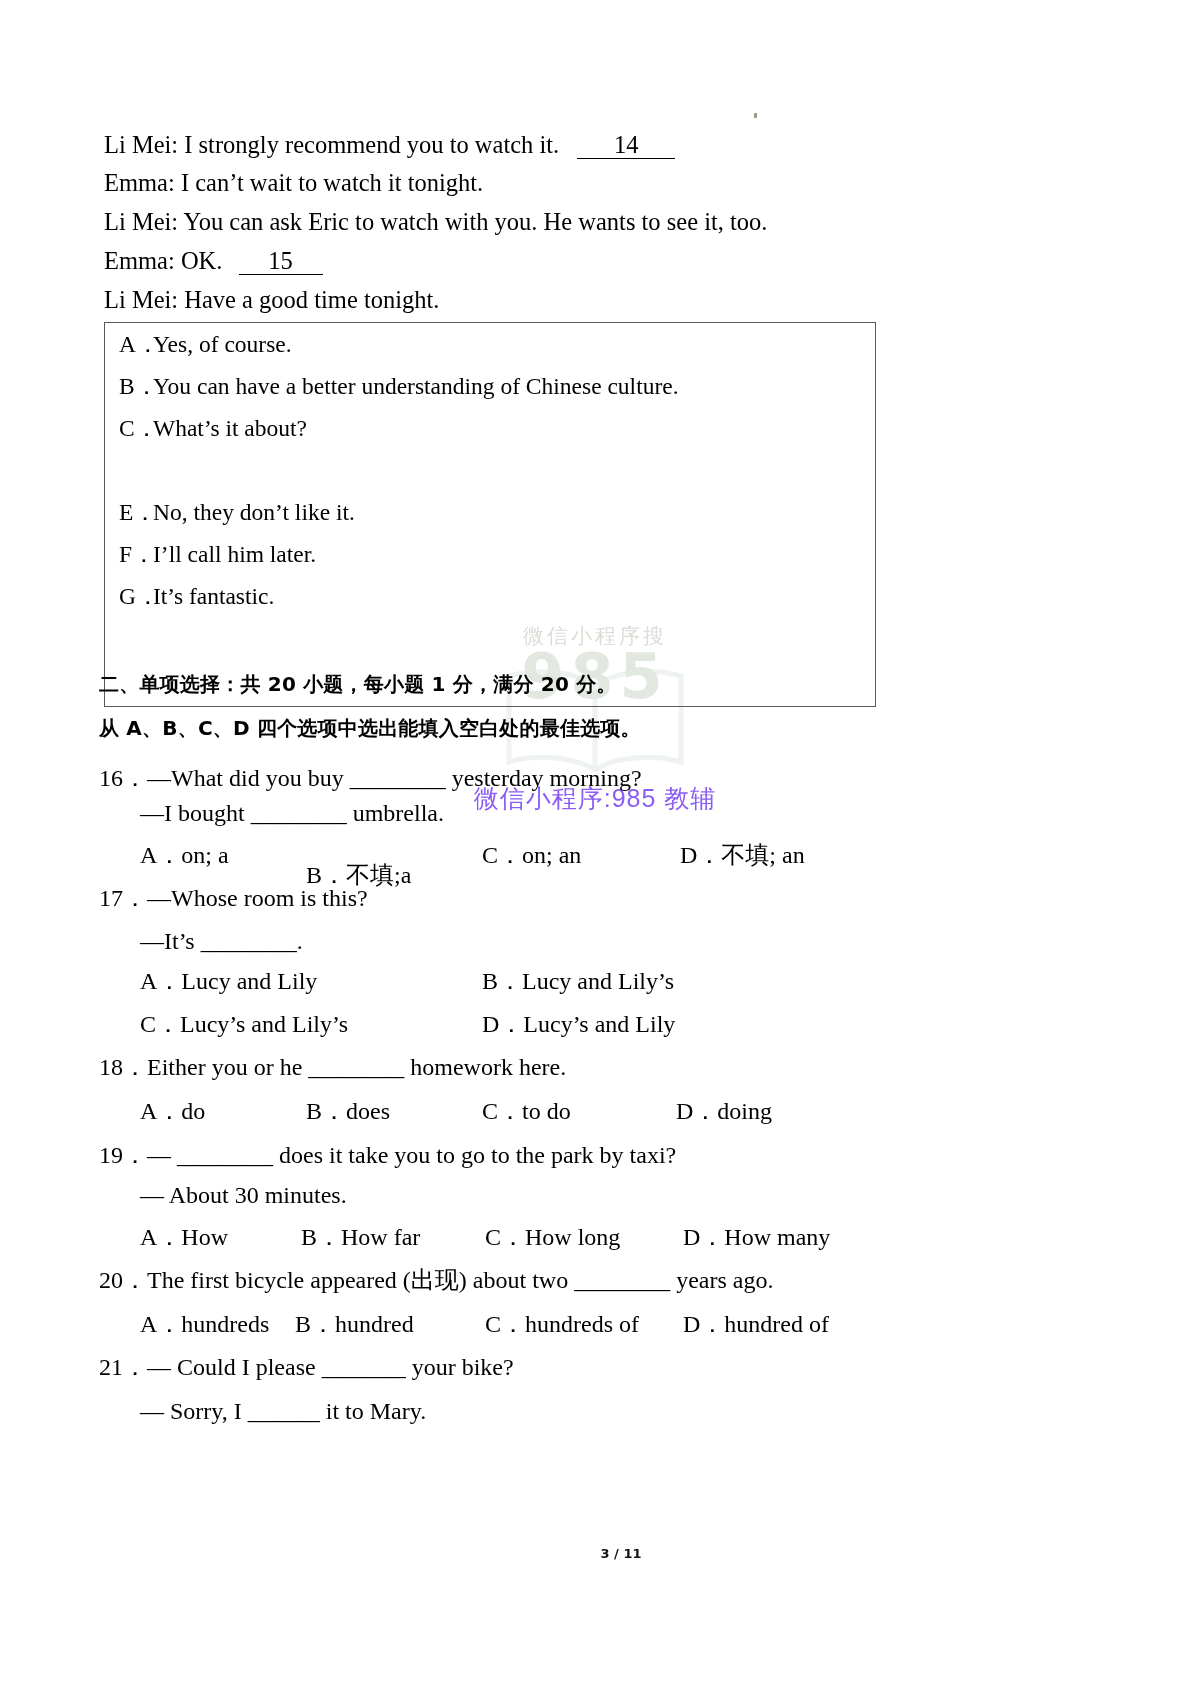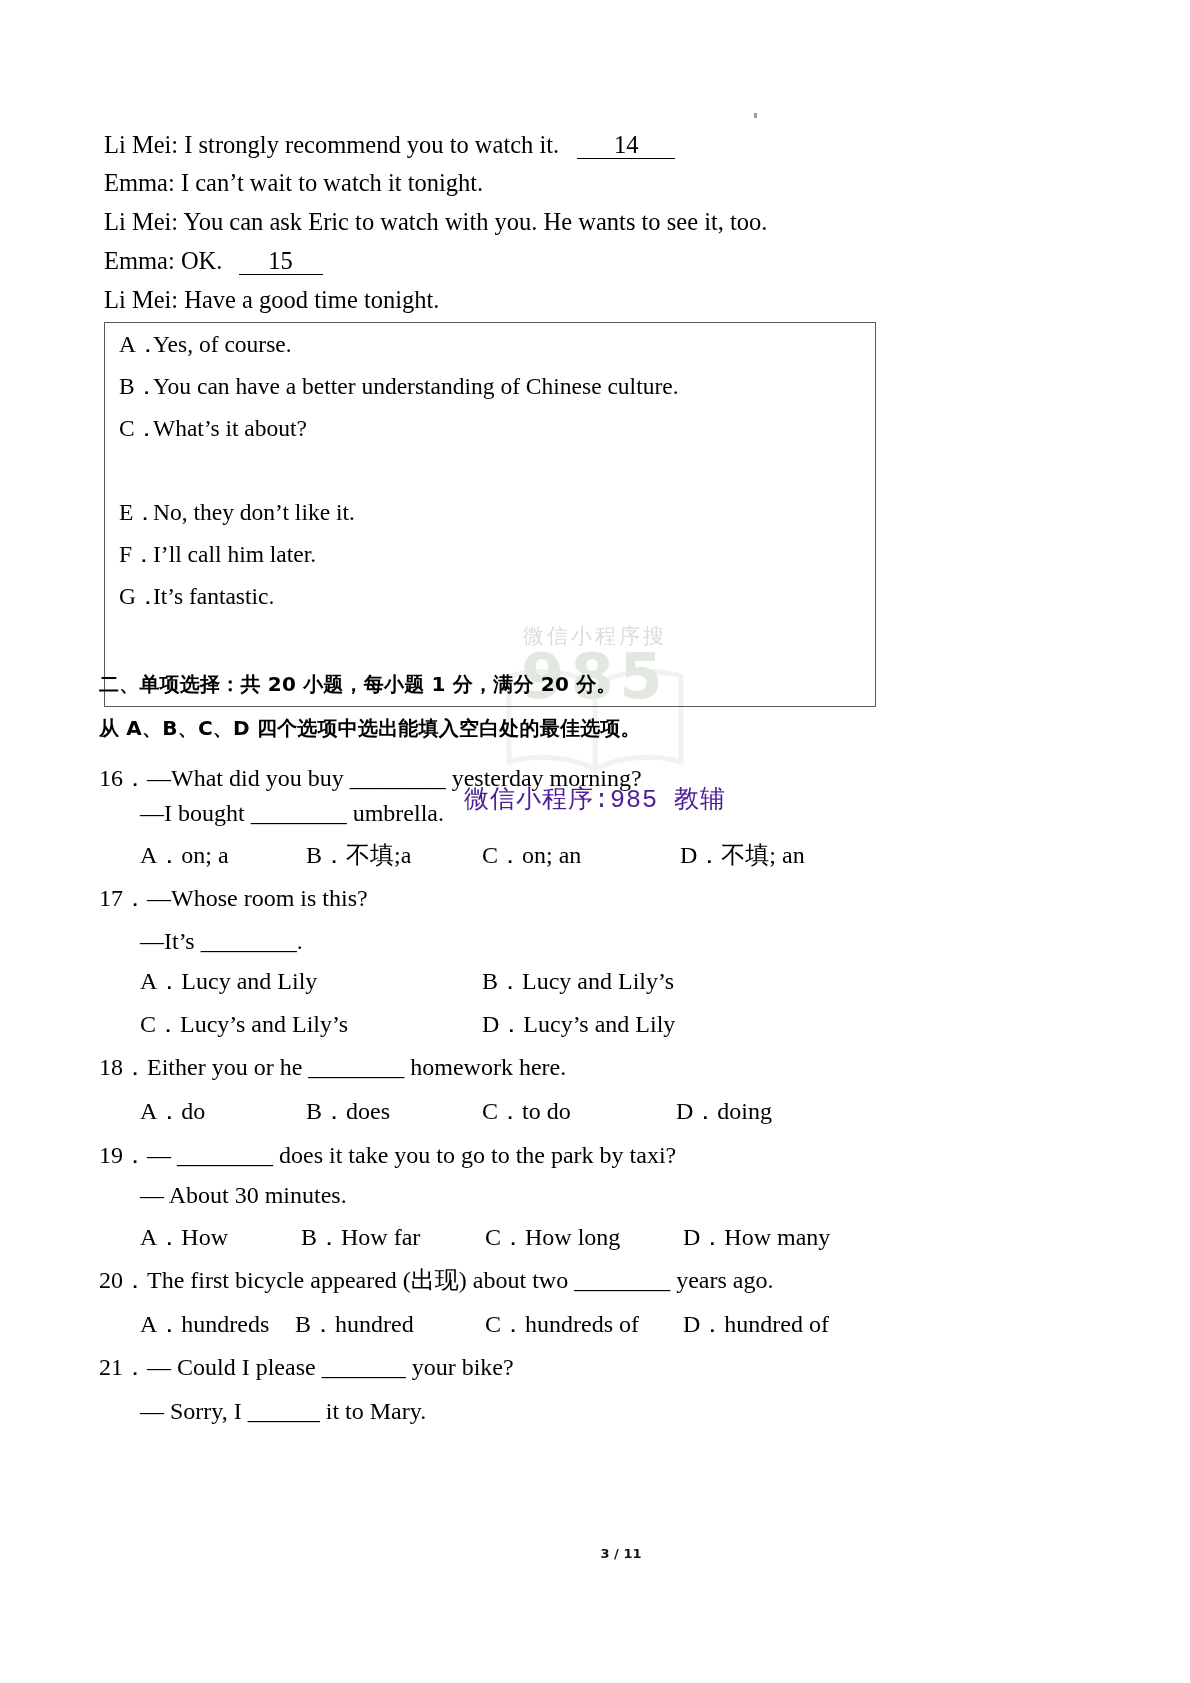--- a/index.html
+++ b/index.html
@@ -63,23 +63,23 @@
     width: 200px;
     height: 120px;
     opacity: .55;
   }
   .wm-bottom {
     position: absolute;
     top: 182px;
     left: 50%;
     transform: translateX(-50%);
     white-space: nowrap;
-    font-family: Liberation Mono, monospace;
+    font-family: Liberation Sans, sans-serif;
     font-size: 25px;
-    color: #4c1d95;
+    color: #8b5cf6;
     letter-spacing: 1px;
   }
 
   
   .top-dot {
     position: absolute;
     left: 754px;
     top: 113px;
     width: 3px;
     height: 5px;
@@ -246,21 +246,21 @@
 
     <div class="sect" style="left:99px; top:671px;">二、单项选择：共 20 小题，每小题 1 分，满分 20 分。</div>
     <div class="sect" style="left:99px; top:715px;">从 A、B、C、D 四个选项中选出能填入空白处的最佳选项。</div>
 
     <div class="q" style="left:99px; top:758px;margin-top:8px;">
       <span class="qnum">16．</span><span>—What did you buy ________ yesterday morning?</span>
     </div>
     <div class="q" style="left:140px; top:801px;">—I bought ________ umbrella.</div>
     <div class="choices" style="left:140px; top:843px; width:740px;">
       <span class="ch" style="left:0px;">A．on; a</span>
-      <span class="ch" style="left:166px;">B．不填;a</span>
+      <span class="ch" style="left:166px;margin-top:20px;">B．不填;a</span>
       <span class="ch" style="left:342px;">C．on; an</span>
       <span class="ch" style="left:540px;">D．不填; an</span>
     </div>
 
     <div class="q" style="left:99px; top:886px;">
       <span class="qnum">17．</span><span>—Whose room is this?</span>
     </div>
     <div class="q" style="left:140px; top:929px;">—It’s ________.</div>
     <div class="choices" style="left:140px; top:969px; width:740px;">
       <span class="ch" style="left:0px;">A．Lucy and Lily</span>

